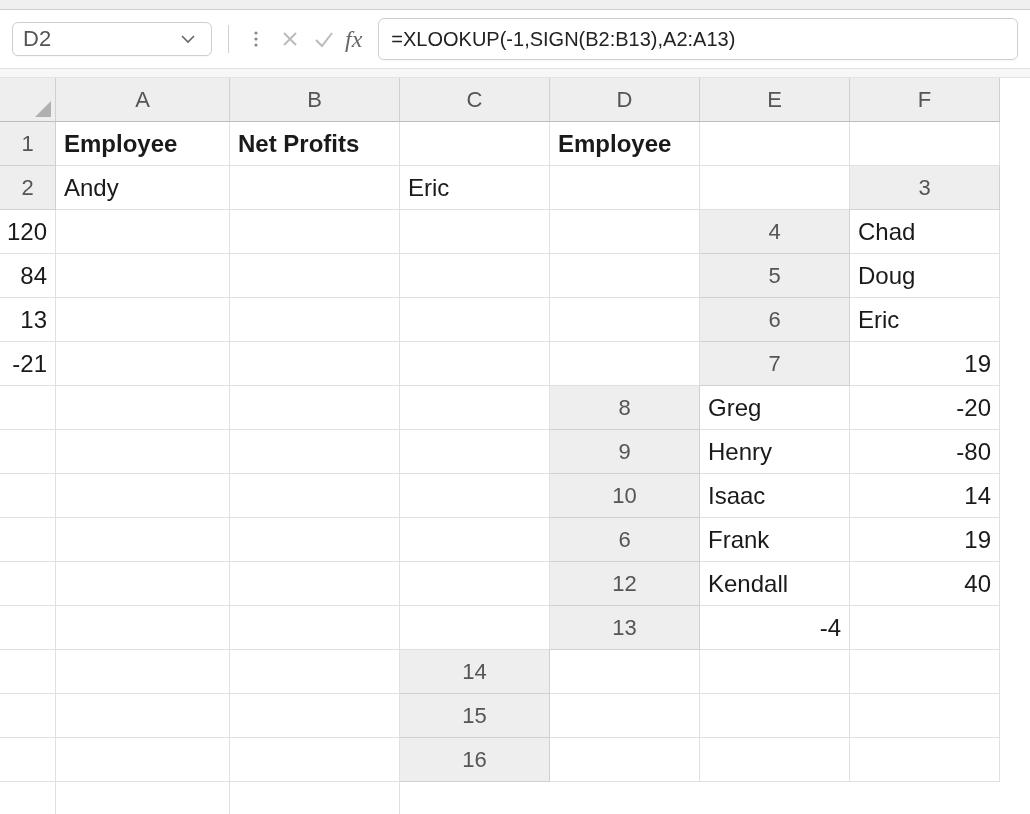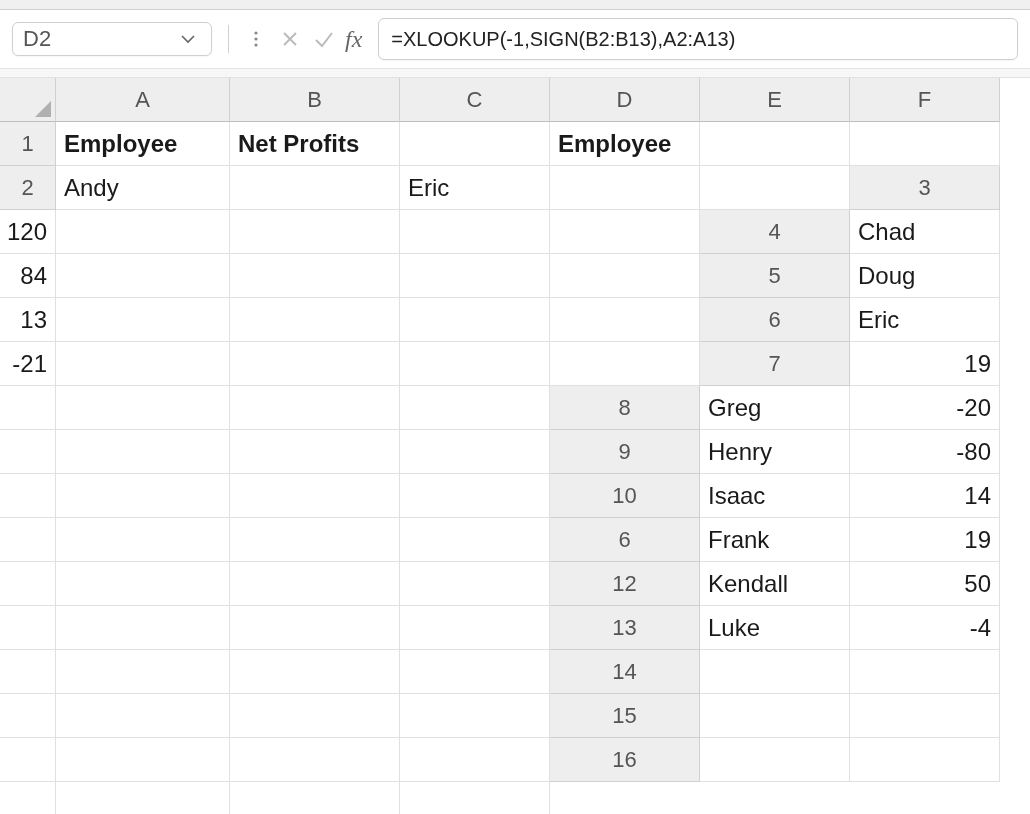--- a/index.html
+++ b/index.html
@@ -265,28 +265,27 @@
   <div class="row-head">6</div>
   <div class="cell left">Frank</div>
   <div class="cell right">19</div>
   <div class="cell"></div>
   <div class="cell"></div>
   <div class="cell"></div>
   <div class="cell"></div>
 
   <div class="row-head">12</div>
   <div class="cell left">Kendall</div>
-  <div class="cell right">50</div>
+  <div class="cell right">40</div>
   <div class="cell"></div>
   <div class="cell"></div>
   <div class="cell"></div>
   <div class="cell"></div>
 
   <div class="row-head">13</div>
-  <div class="cell left">Luke</div>
   <div class="cell right">-4</div>
   <div class="cell"></div>
   <div class="cell"></div>
   <div class="cell"></div>
   <div class="cell"></div>
 
   <div class="row-head">14</div>
   <div class="cell"></div>
   <div class="cell"></div>
   <div class="cell"></div>

